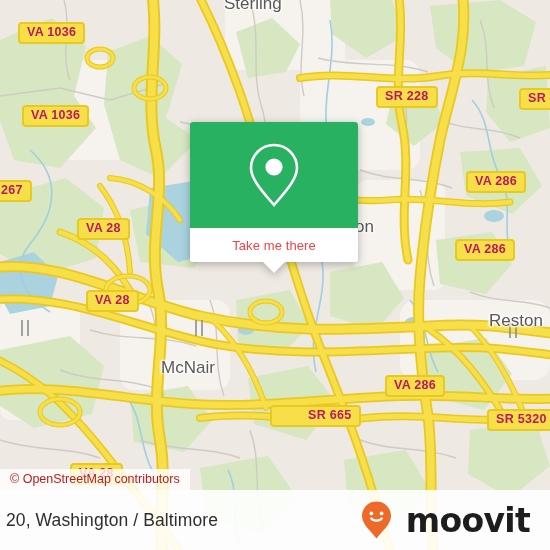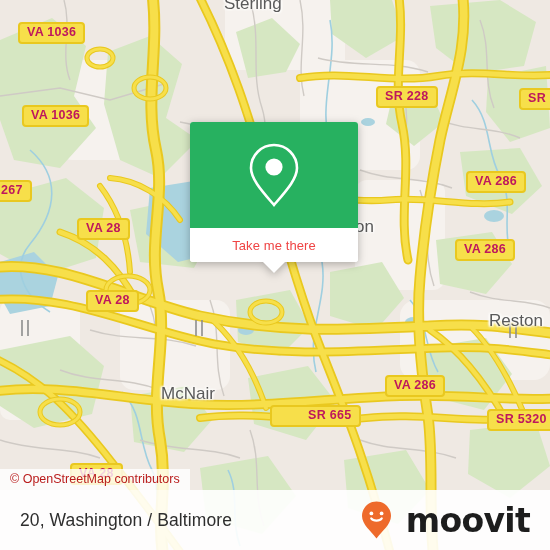--- a/index.html
+++ b/index.html
@@ -111,21 +111,21 @@
 
   
   #bottom-bar {
     position: absolute;
     left: 0; bottom: 0;
     width: 550px; height: 60px;
     background: rgba(255,255,255,.90);
     display: flex;
     align-items: center;
     justify-content: space-between;
-    padding: 0 20px 0 20px;
+    padding: 0 20px 0 6px;
   }
   #bar-title {
     color: #2e2e2e;
     font-size: 17.5px;
     letter-spacing: .1px;
     white-space: nowrap;
     font-family: "Liberation Sans", sans-serif;
   }
   #brand {
     display: flex;
@@ -323,21 +323,21 @@
       <div class="shield" style="left: 455px; top: 239px;">VA 286</div>
       <div class="shield" style="left: 385px; top: 375px;">VA 286</div>
       <div class="shield" style="left: 270px; top: 405px; padding-left: 36px;">SR 665</div>
       <div class="shield" style="left: 487px; top: 409px;">SR 5320</div>
       <div class="shield" style="left: 70px; top: 463px;">VA 28</div>
     </div>
 
   <div id="place-layer">
       <div class="place" style="left: 224px; top: -6px;">Sterling</div>
       <div class="place" style="left: 489px; top: 311px;">Reston</div>
-      <div class="place" style="left: 161px; top: 358px; margin-top: 26px;">McNair</div>
+      <div class="place" style="left: 161px; top: 358px;">McNair</div>
       <div class="place" style="left: 355px; top: 217px;">on</div>
     </div>
 
   <div id="callout">
     <div id="callout-body">
       <div id="callout-head">
         <svg width="56" height="68" viewBox="0 0 56 68">
           <path d="M28 4 C15.3 4 5 14.3 5 27 C5 38 16 50 28 64 C40 50 51 38 51 27 C51 14.3 40.7 4 28 4 Z" fill="none" stroke="#ffffff" stroke-width="2.6"></path>
           <circle cx="28" cy="26" r="8.6" fill="#ffffff"></circle>
         </svg>

